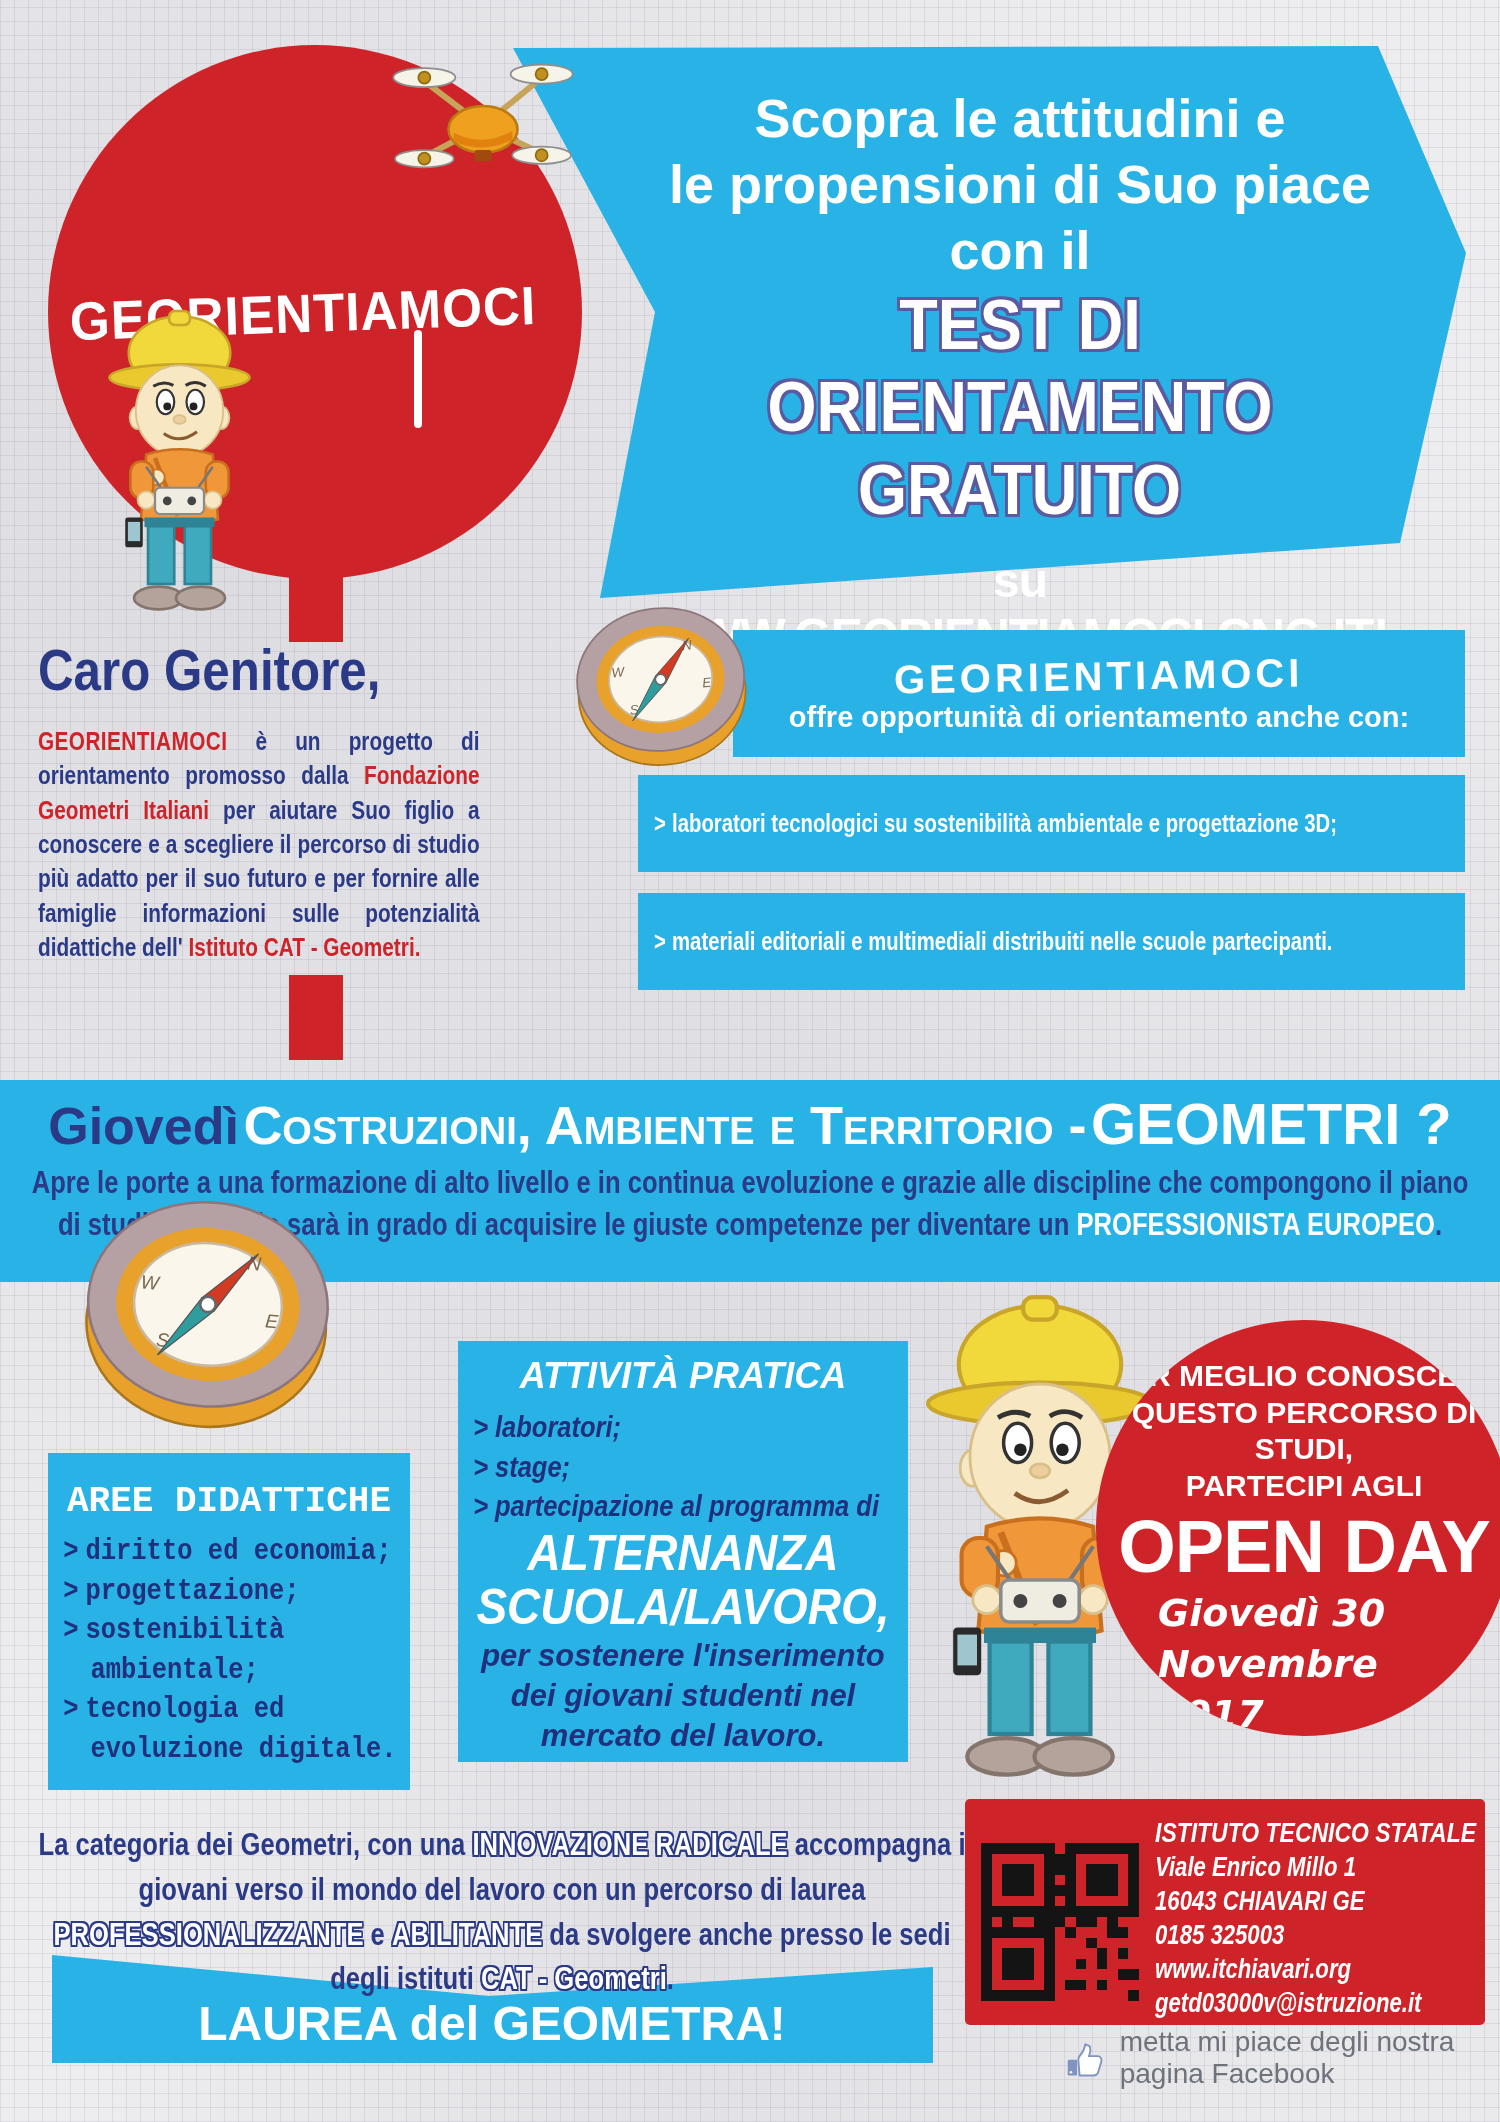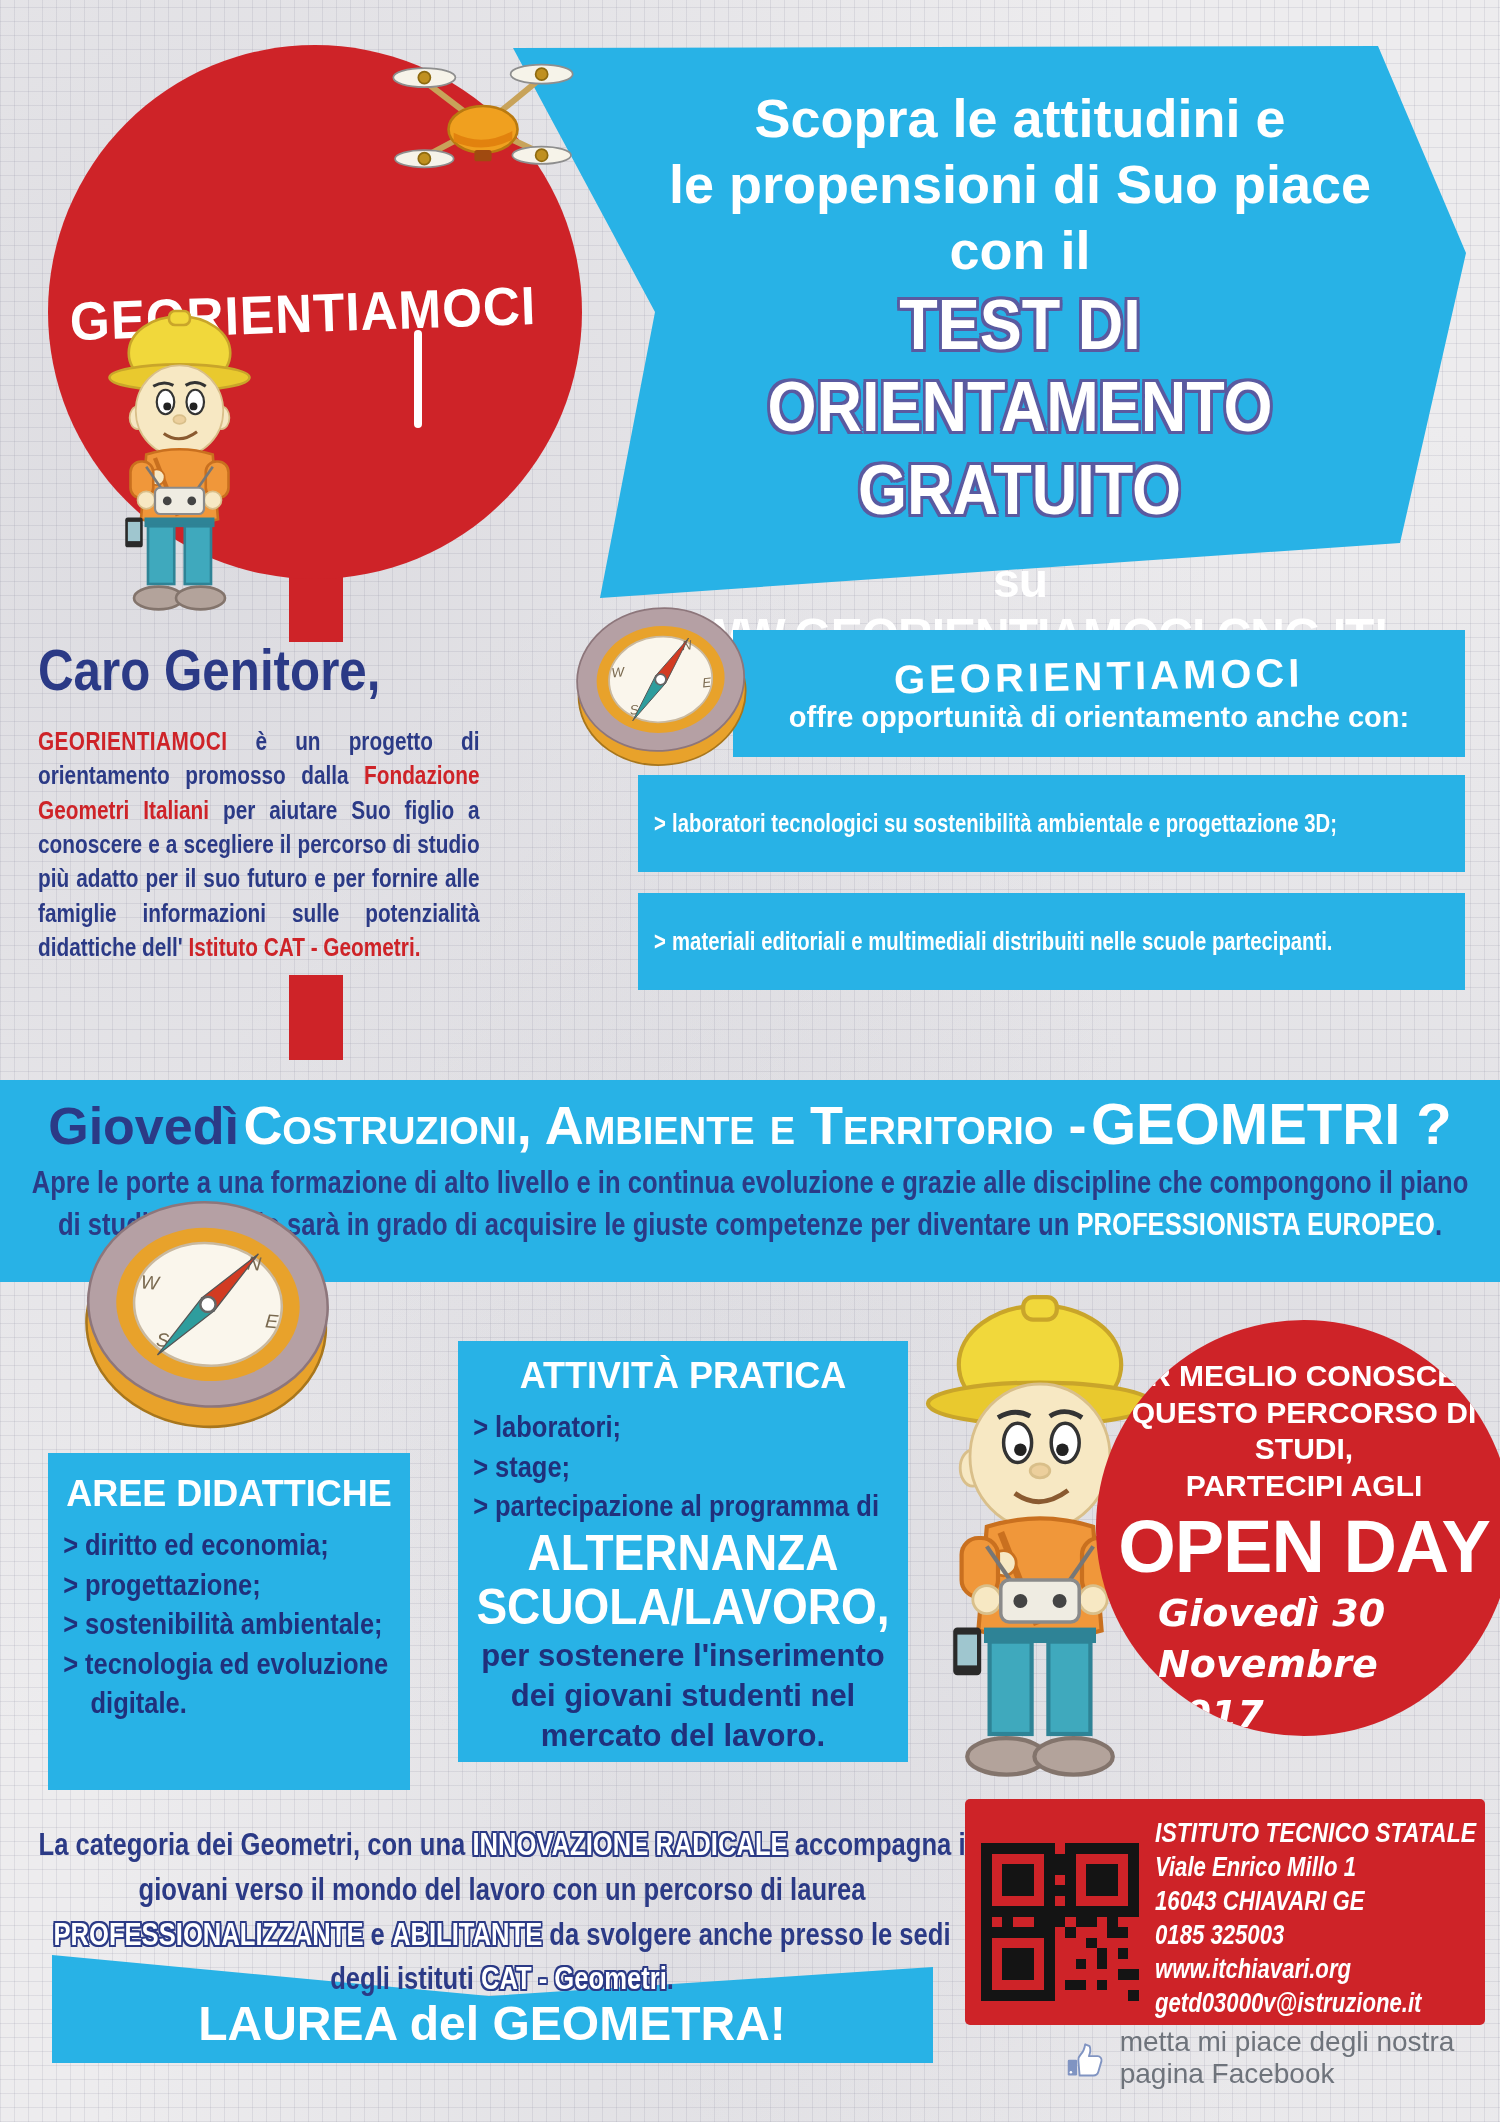--- a/index.html
+++ b/index.html
@@ -62,26 +62,26 @@
   .sc{font-variant:small-caps;}
   #band-main{font-size:54px;font-weight:800;color:#fff;}
   #band-tail{font-size:58px;font-weight:800;color:#fff;}
   #band-para{left:30px;top:1162px;width:1800px;z-index:2;text-align:center;font-size:32px;font-weight:700;
     line-height:1.3;color:#2b3a86;transform:scaleX(.8);transform-origin:0 0;}
   .band-hl{color:#fff;}
 
   #compass2{left:80px;top:1182px;width:255px;height:255px;z-index:3;transform:rotate(5deg);}
 
   
-  #areas-box{left:48px;top:1453px;width:362px;height:337px;padding-top:20px;box-sizing:border-box;}
+  #areas-box{left:48px;top:1453px;width:362px;height:337px;padding-top:28px;box-sizing:border-box;font-family:Liberation Mono, monospace;}
   .box-title{text-align:center;color:#fff;font-size:36px;font-weight:800;}
   .list{margin-top:10px;padding-left:18px;color:#20307c;font-size:30px;font-weight:700;line-height:1.32;
     width:400px;transform:scaleX(.85);transform-origin:0 0;}
   .li{padding-left:32px;text-indent:-32px;}
-  #practice-box{left:458px;top:1341px;width:450px;height:421px;padding-top:14px;box-sizing:border-box;}
+  #practice-box{left:458px;top:1341px;width:450px;height:421px;padding-top:14px;box-sizing:border-box;font-style:italic;}
   #practice-box .list{width:500px;}
   .prac-hl{text-align:center;color:#fff;font-size:50px;font-weight:800;line-height:1.08;
     transform:scaleX(.92);}
   #practice-closing{margin-top:2px;text-align:center;color:#20307c;font-size:31px;font-weight:700;line-height:1.3;
     padding:0 14px;}
 
   
   #mascot2{left:900px;top:1272px;width:280px;height:532px;z-index:2;}
   #openday{left:1096px;top:1320px;width:416px;height:416px;border-radius:50%;background:#ce2328;z-index:3;
     overflow:hidden;box-sizing:border-box;padding-top:38px;color:#fff;}

